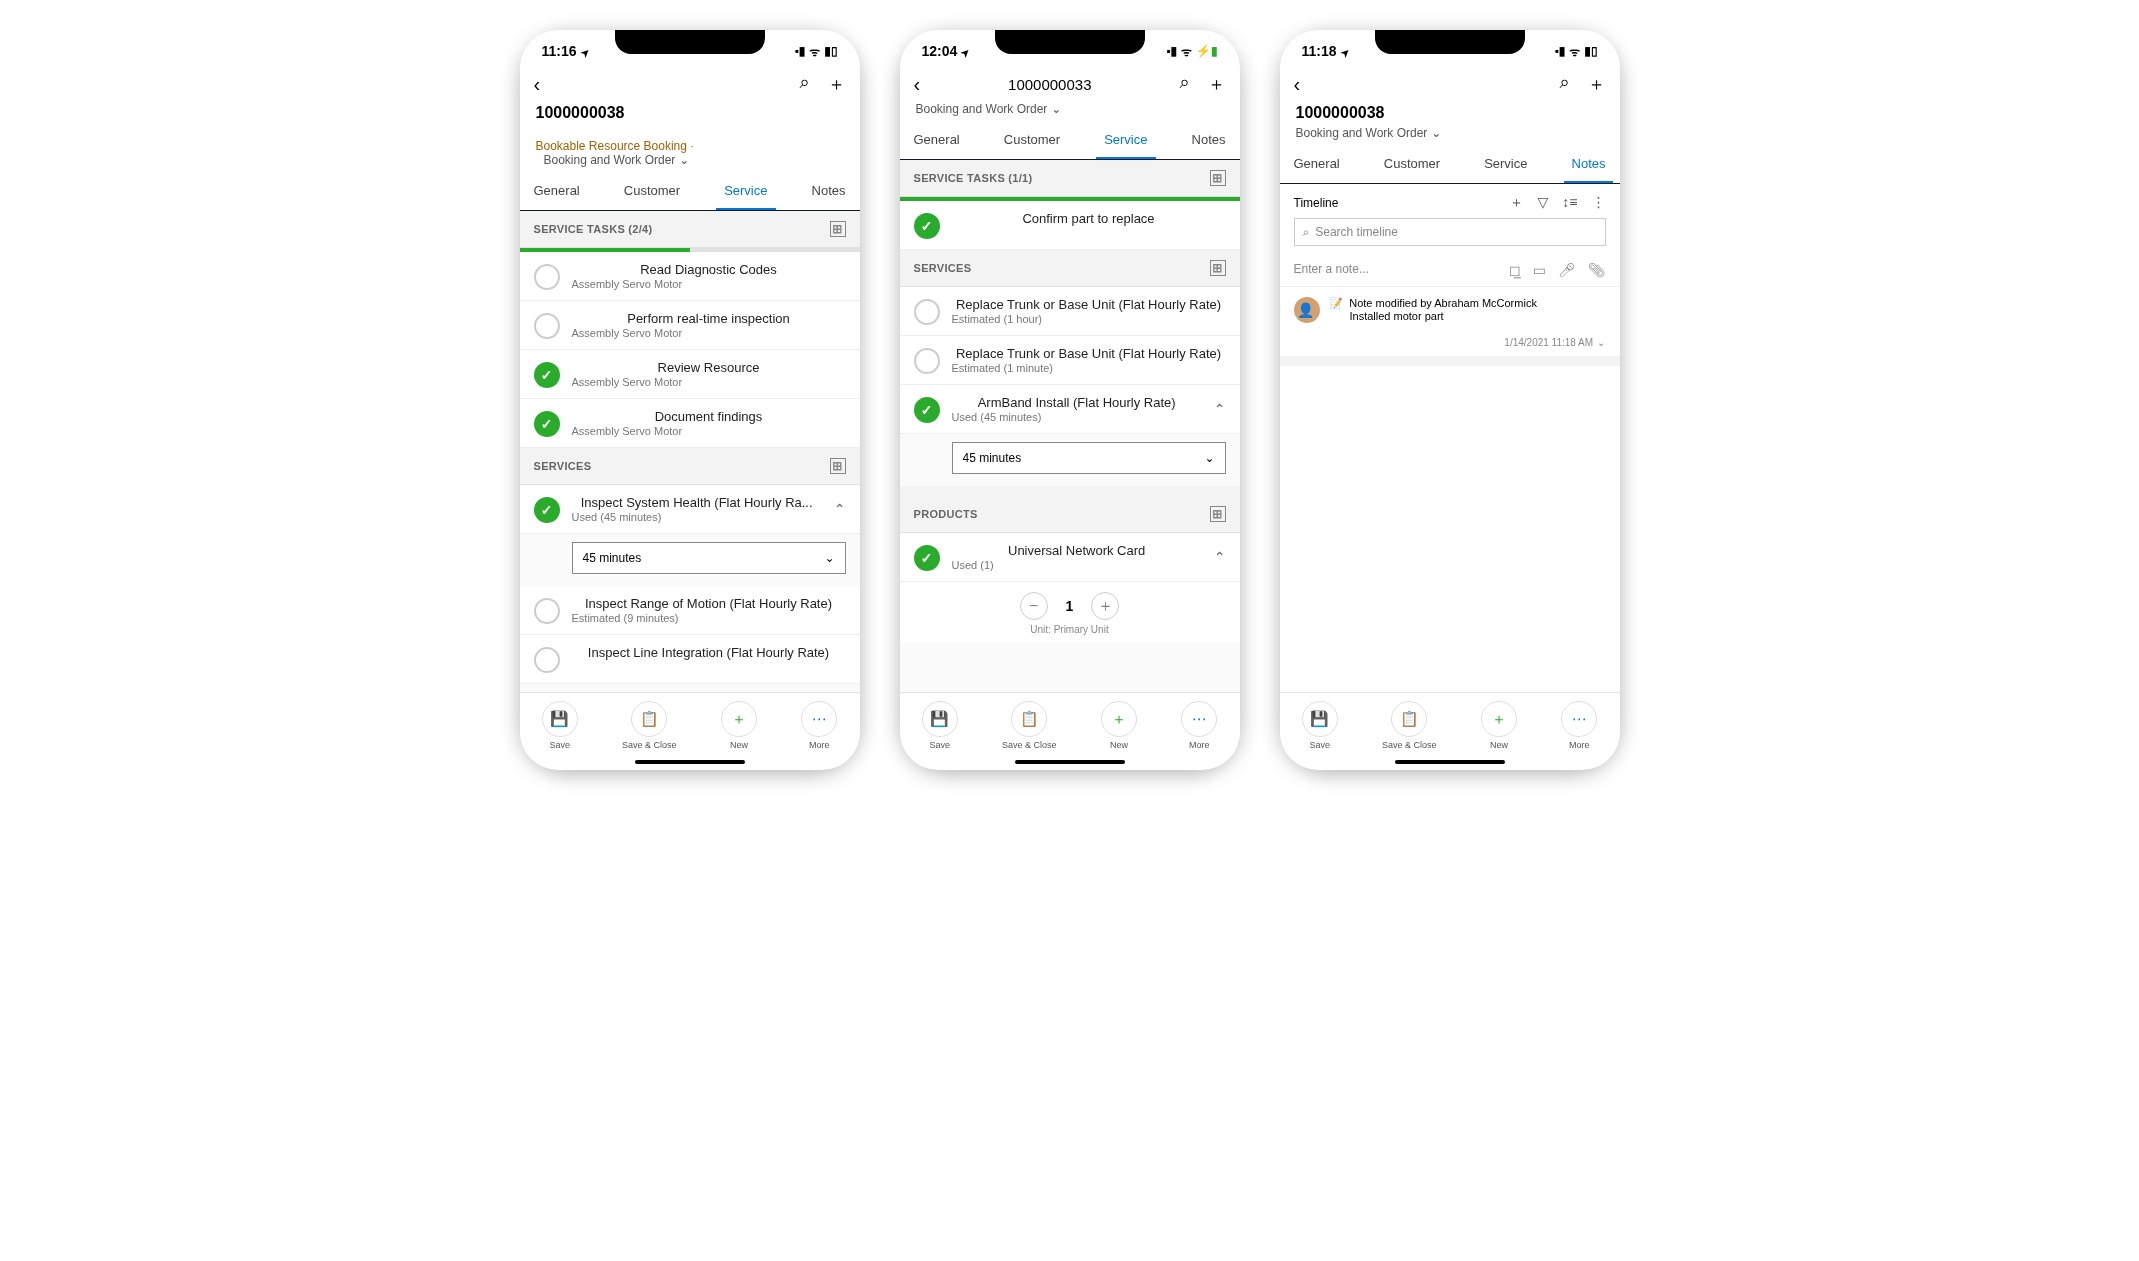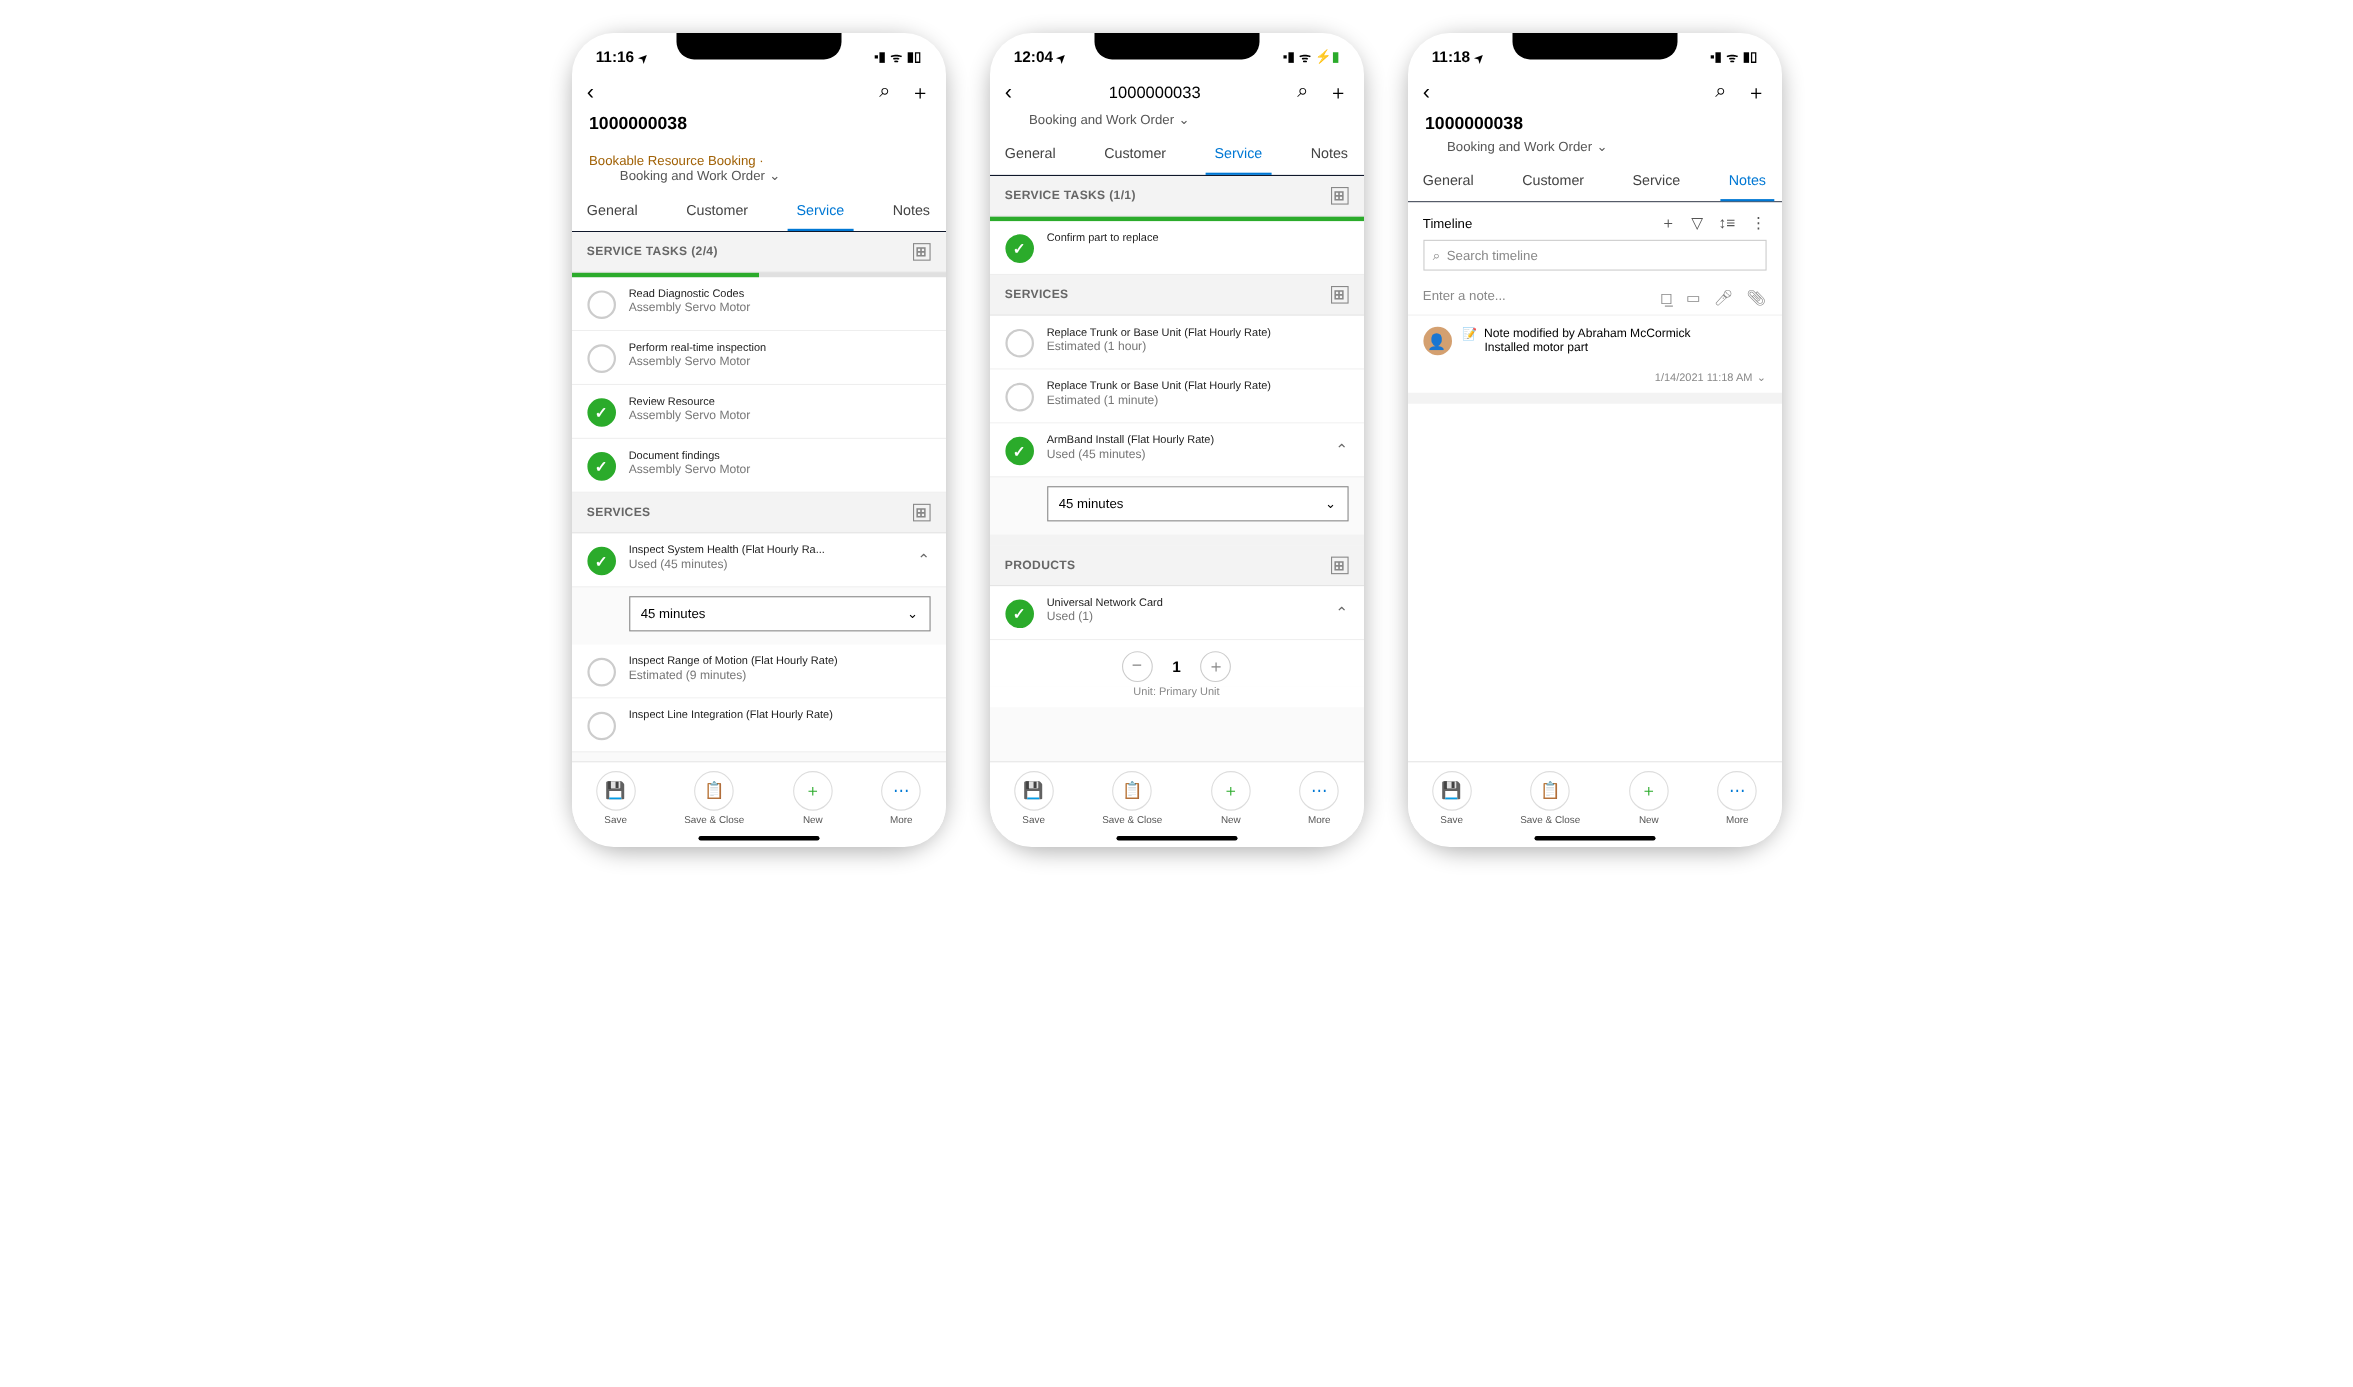--- a/index.html
+++ b/index.html
@@ -55,21 +55,21 @@
   justify-content: space-between;
   align-items: center;
   padding: 6px 14px 4px;
 }
 .back-chevron { font-size: 20px; cursor: pointer; }
 .header-actions { display: flex; gap: 18px; font-size: 18px; }
 .header-title-center { flex:1; text-align:center; font-size:15px; }
 .title-block { padding: 4px 16px 6px; }
 .big-title { font-size: 16px; font-weight: 600; }
 .sub-title { font-size: 12px; color: #a16207; margin-top: 17px; }
-.dropdown-line { font-size: 12px; color: #555; display:flex; align-items:center; gap:4px;margin-left:20px; }
+.dropdown-line { font-size: 12px; color: #555; display:flex; align-items:center; gap:4px; }
 .dropdown-line.indented { padding-left: 8px; }
 .tabs {
   display: flex;
   justify-content: space-between;
   border-bottom: 1px solid #0f172a;
   padding: 0 6px;
 }
 .tab {
   padding: 10px 8px;
   font-size: 13px;
@@ -133,21 +133,21 @@
   align-items: center;
   justify-content: center;
 }
 .circle.checked {
   background: #2bab2b;
   border-color: #2bab2b;
   color: #fff;
 }
 .circle.checked::after { content: "✓"; font-size: 14px; font-weight: bold; }
 .item-text { flex: 1; }
-.item-title { font-size: 10px; font-weight: 500; color: #222; }
+.item-title { font-size: 13px; font-weight: 500; color: #222; text-align: center; }
 .item-sub { font-size: 11px; color: #777; margin-top: 1px; }
 .chevron { font-size: 14px; color: #666; cursor: pointer; align-self: center; }
 .dropdown-box {
   margin: 8px 14px 12px 52px;
   border: 1px solid #888;
   padding: 8px 10px;
   font-size: 12px;
   display: flex;
   justify-content: space-between;
   align-items: center;

